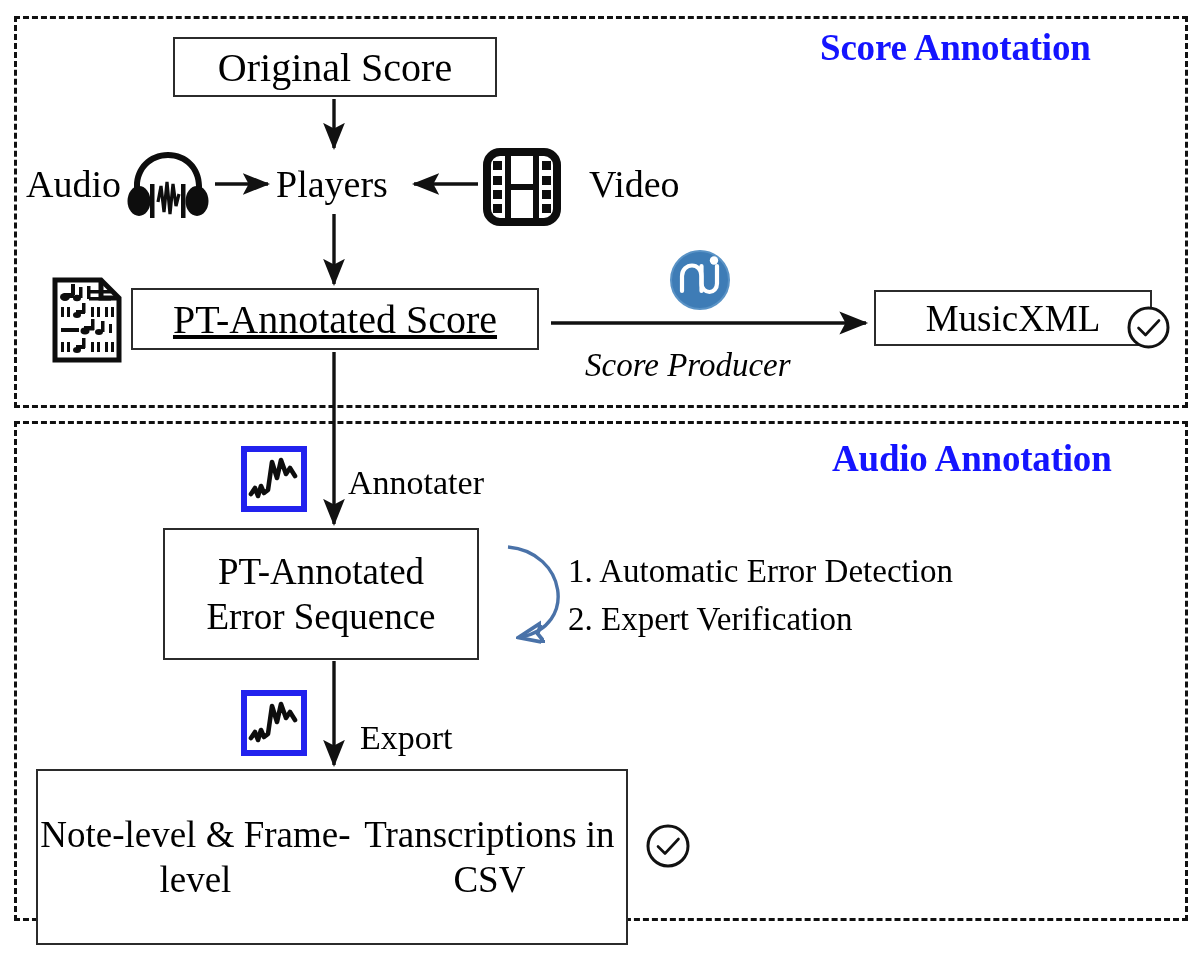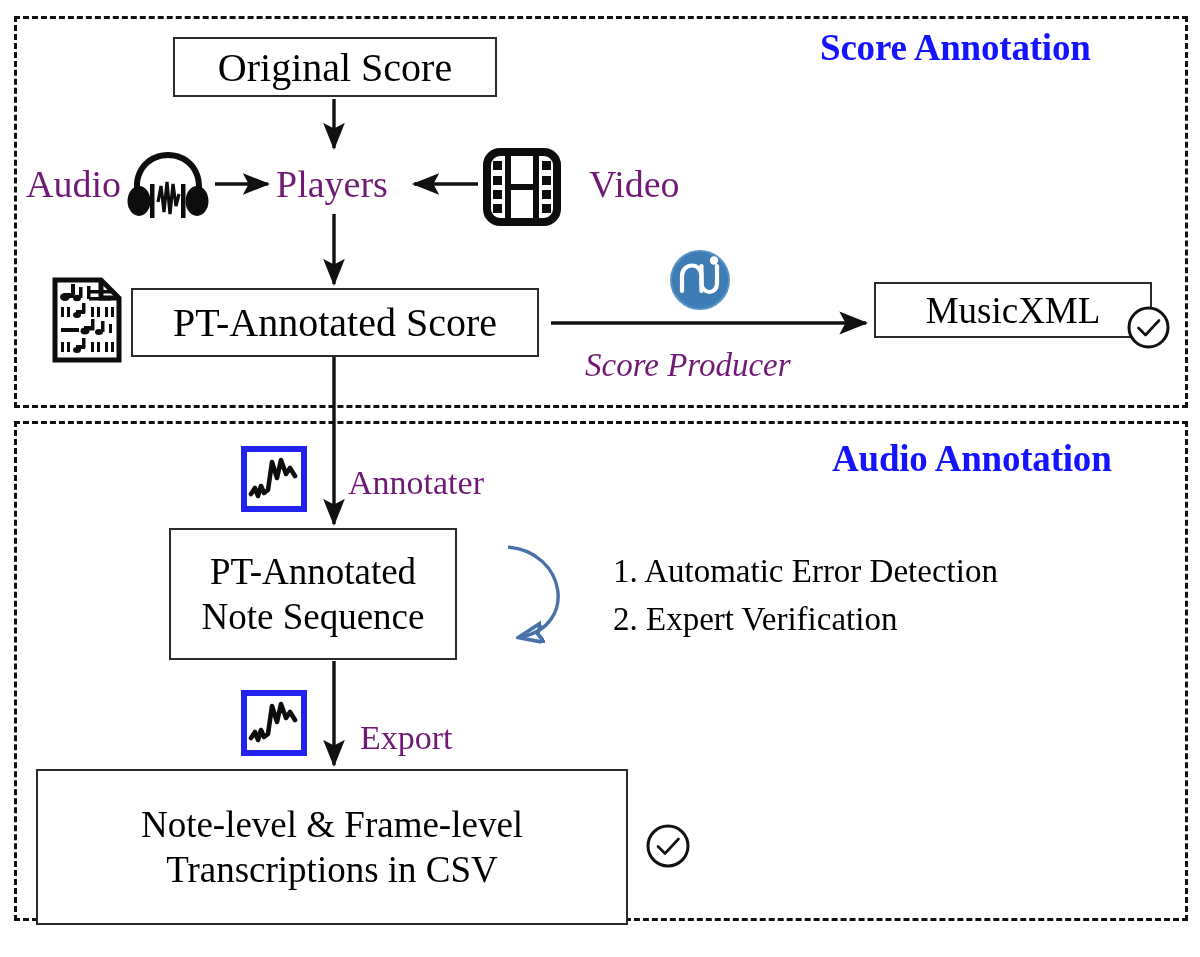--- a/index.html
+++ b/index.html
@@ -47,65 +47,66 @@
     justify-content: center;
     text-align: center;
     color: #000000;
     font-family: "Liberation Serif", "DejaVu Serif", serif;
   }
   #box-original-score {
     left: 173px; top: 37px; width: 324px; height: 60px;
     font-size: 40px;
   }
   #box-pt-score {
-    left: 131px; top: 288px; width: 408px; height: 69px;
+    left: 131px; top: 288px; width: 408px; height: 62px;
     font-size: 40px;
+    text-decoration: underline;
   }
   #box-musicxml {
-    left: 874px; top: 282px; width: 278px; height: 56px;
+    left: 874px; top: 290px; width: 278px; height: 56px;
     font-size: 37px;
   }
   #box-note-seq {
-    left: 169px; top: 528px; width: 288px; height: 132px;
+    left: 163px; top: 528px; width: 316px; height: 132px;
     font-size: 37px;
     line-height: 1.22;
     flex-direction: column;
     align-items: center;
   }
   #box-csv {
-    left: 36px; top: 769px; width: 592px; height: 156px;
+    left: 36px; top: 769px; width: 592px; height: 176px;
     font-size: 37px;
     line-height: 1.22;
-    flex-direction: column;
+    flex-direction: row;
   }
   .box-line { display: block; }
 
   .plain-label {
     position: absolute;
-    color: #701a75;
+    color: #000000;
     white-space: nowrap;
     font-family: "Liberation Serif", "DejaVu Serif", serif;
   }
   #label-audio   { left: 26px;  top: 162px; font-size: 38px; }
   #label-players { left: 276px; top: 162px; font-size: 38px; }
   #label-video   { left: 589px; top: 162px; font-size: 38px; }
   #label-score-producer { left: 585px; top: 347px; font-size: 33px; font-style: italic; }
   #label-annotater { left: 348px; top: 464px; font-size: 34px; }
   #label-export    { left: 360px; top: 694px; font-size: 34px; margin-top: 25px; }
 
   #loop-steps {
     position: absolute;
     left: 568px; top: 548px;
     font-size: 33px;
     line-height: 1.45;
     color: #000000;
     white-space: nowrap;
     font-family: "Liberation Serif", "DejaVu Serif", serif;
   }
-  #loop-steps span { display: block; margin-left: 45px; }
+  #loop-steps span { display: block; }
 
   .svg-layer {
     position: absolute;
     left: 0; top: 0;
     width: 1200px; height: 957px;
     pointer-events: none;
   }
 
   .icon-abs { position: absolute; }
   #icon-headphones { left: 127px; top: 148px; width: 82px; height: 72px; }
@@ -156,21 +157,21 @@
   </svg>
 
   <div class="box" id="box-original-score">Original Score</div>
 
   <div class="box" id="box-pt-score">PT-Annotated Score</div>
 
   <div class="box" id="box-musicxml">MusicXML</div>
 
   <div class="box" id="box-note-seq">
     <span class="box-line">PT-Annotated</span>
-    <span class="box-line">Note Sequence</span>
+    <span class="box-line">Error Sequence</span>
   </div>
 
   <div class="box" id="box-csv">
     <span class="box-line">Note-level &amp; Frame-level</span>
     <span class="box-line">Transcriptions in CSV</span>
   </div>
 
   <div class="plain-label" id="label-audio">Audio</div>
   <div class="plain-label" id="label-players">Players</div>
   <div class="plain-label" id="label-video">Video</div>

